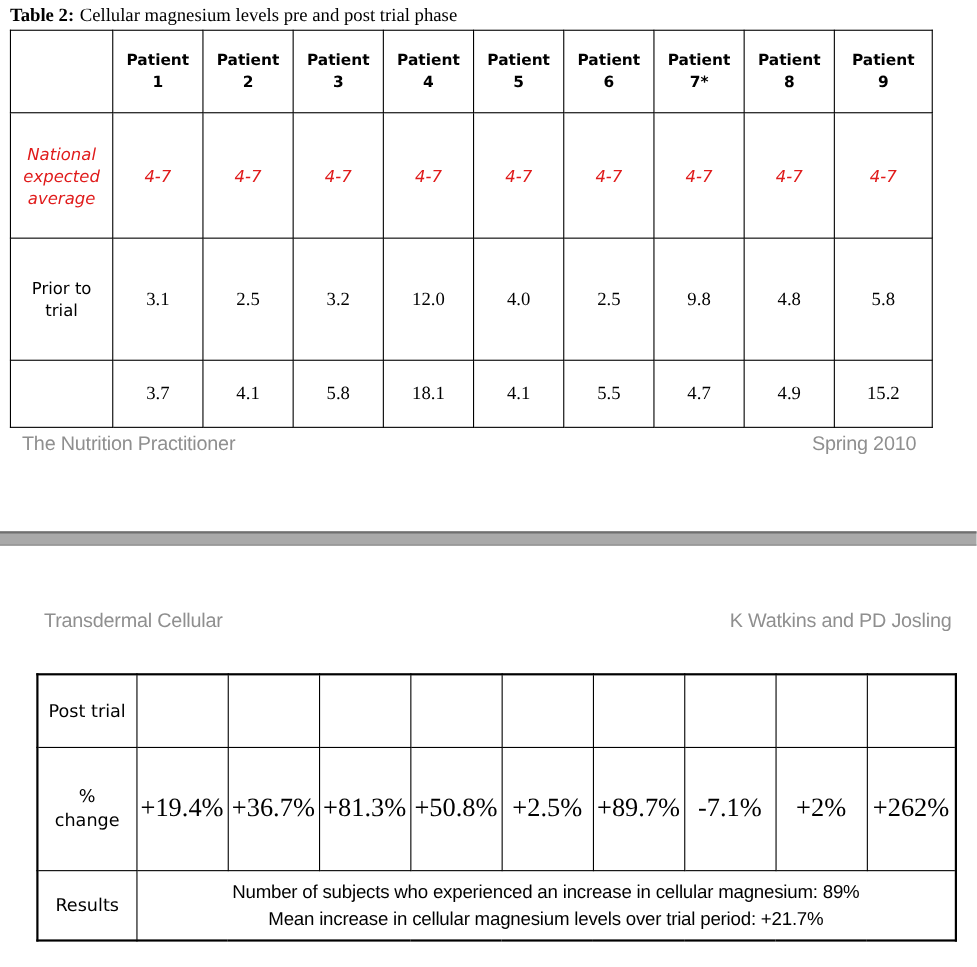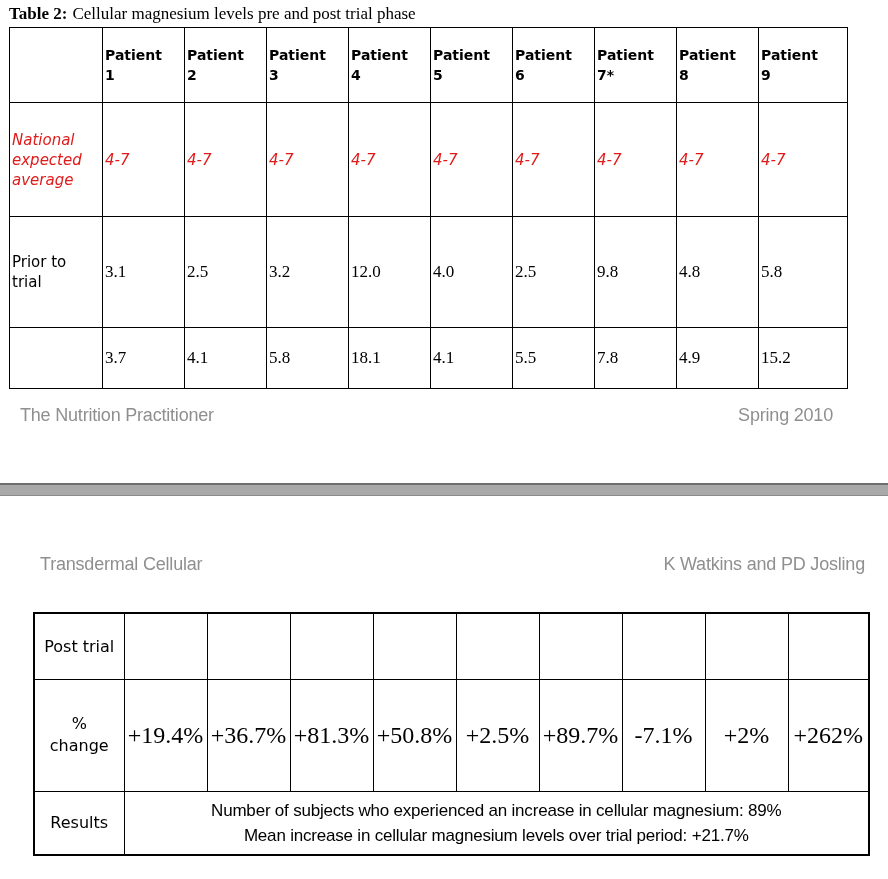--- a/index.html
+++ b/index.html
@@ -20,21 +20,21 @@
   
   .caption{
     position:absolute;left:9px;top:3px;
     font-family:"Liberation Serif",serif;
     font-size:17px;line-height:21px;
   }
   .caption .cap-label{font-weight:bold;margin-right:5px;}
   
   table{border-collapse:collapse;table-layout:fixed;}
   .t1{position:absolute;left:9px;top:27px;width:838px;}
-  .t1 td{border:1px solid #000;vertical-align:middle;padding:2px;overflow:hidden;}
+  .t1 td{border:1px solid #000;text-align:center;vertical-align:middle;padding:2px;overflow:hidden;}
   .t1 tr.r-head{height:75px;}
   .t1 tr.r-red{height:114px;}
   .t1 tr.r-prior{height:111px;}
   .t1 tr.r-last{height:61px;}
   .hdr{
     font-family:"DejaVu Sans",sans-serif;
     font-weight:bold;font-size:14px;line-height:20px;
     word-spacing:100px; 
   }
   .row-label{
@@ -50,21 +50,21 @@
     font-family:"Liberation Serif",serif;
     font-size:17px;
   }
   .raise-sm{vertical-align:top;padding-top:9px;}
   
   .meta-row{
     position:absolute;display:flex;justify-content:space-between;
     color:var(--gray-text);
     font-size:18px;letter-spacing:-0.2px;
   }
-  .footer1{left:20px;right:55px;top:405px;text-align:center;}
+  .footer1{left:20px;right:55px;top:393px;text-align:center;}
   .header2{left:40px;right:23px;top:554px;}
   
   .divider{
     position:absolute;left:0;top:483px;width:888px;height:10px;
     background:var(--divider-fill);
     border-top:2px solid #6f6f6f;
     border-bottom:1px solid #8a8a8a;
   }
   
   .t2{position:absolute;left:33px;top:612px;width:835px;border:2px solid #000;}
@@ -150,21 +150,21 @@
       <td class="num">5.8</td>
     </tr>
     <tr class="r-last">
       <td class="row-label"></td>
       <td class="num">3.7</td>
       <td class="num">4.1</td>
       <td class="num">5.8</td>
       <td class="num">18.1</td>
       <td class="num">4.1</td>
       <td class="num">5.5</td>
-      <td class="num">7.8</td>
+      <td class="num">4.7</td>
       <td class="num">4.9</td>
       <td class="num raise-sm">15.2</td>
     </tr>
   </tbody>
     </table>
 
   <div class="meta-row footer1">
     <span>The Nutrition Practitioner</span>
     <span>Spring 2010</span>
   </div>

